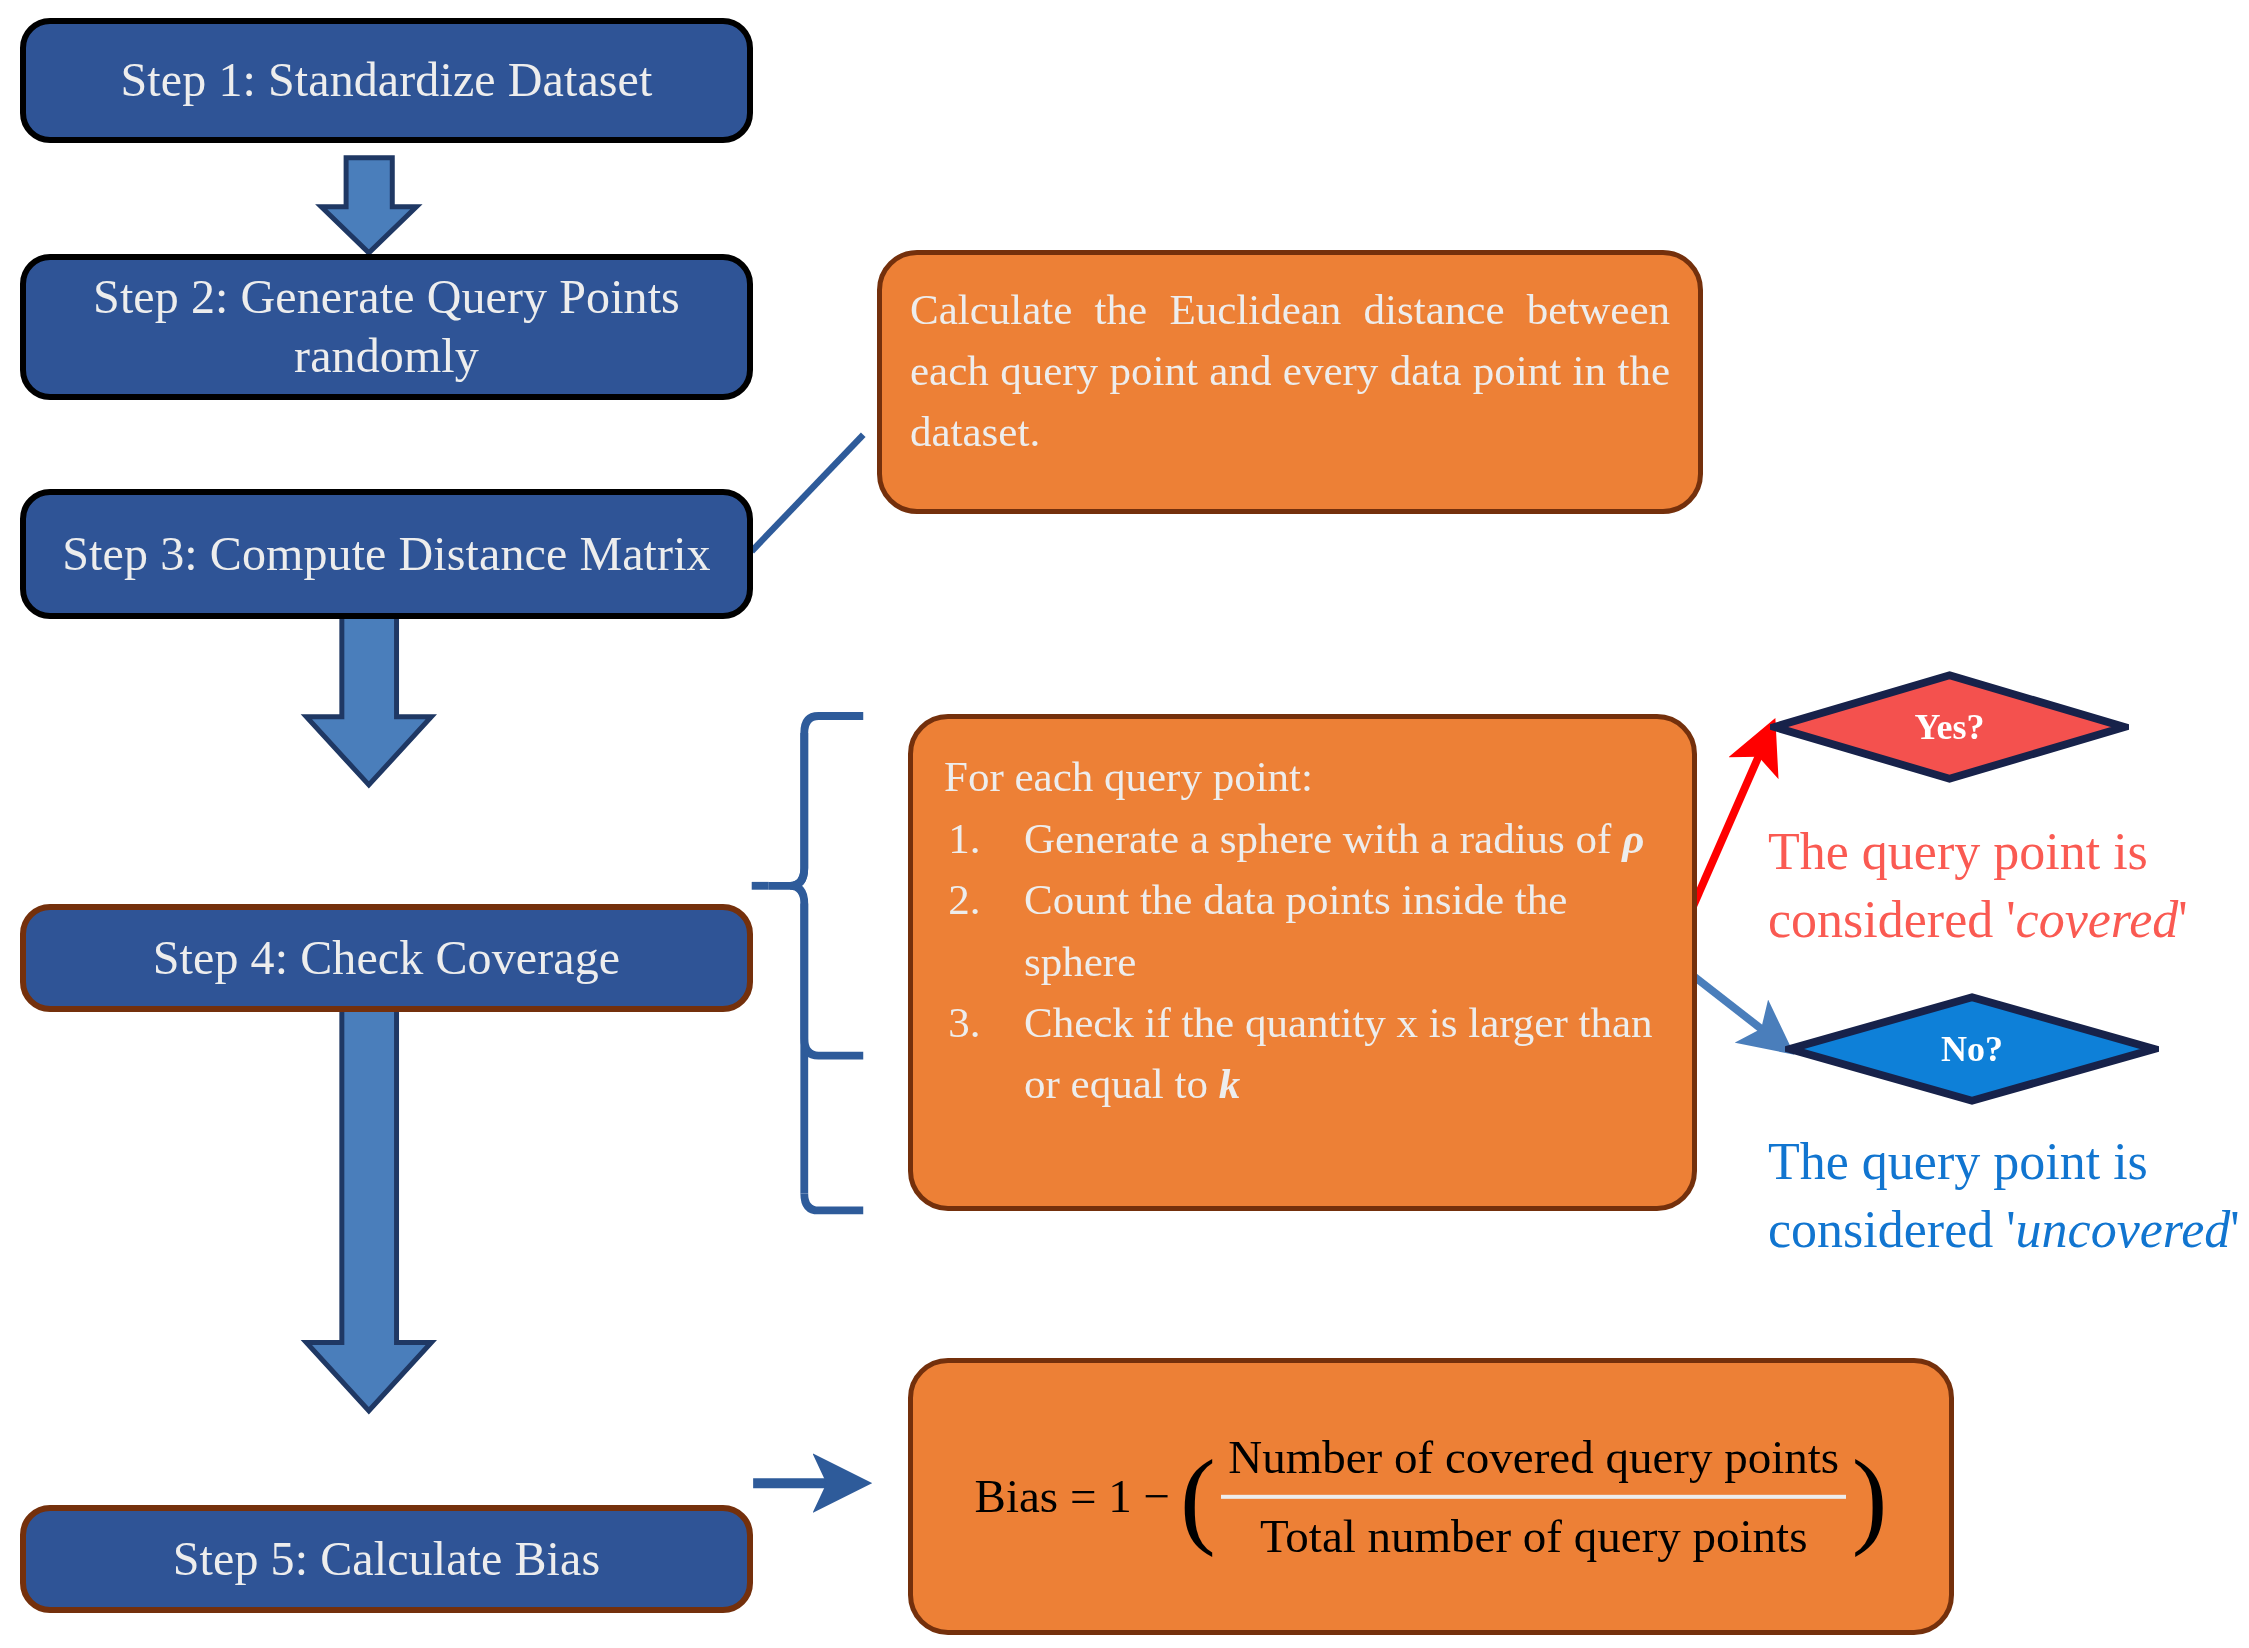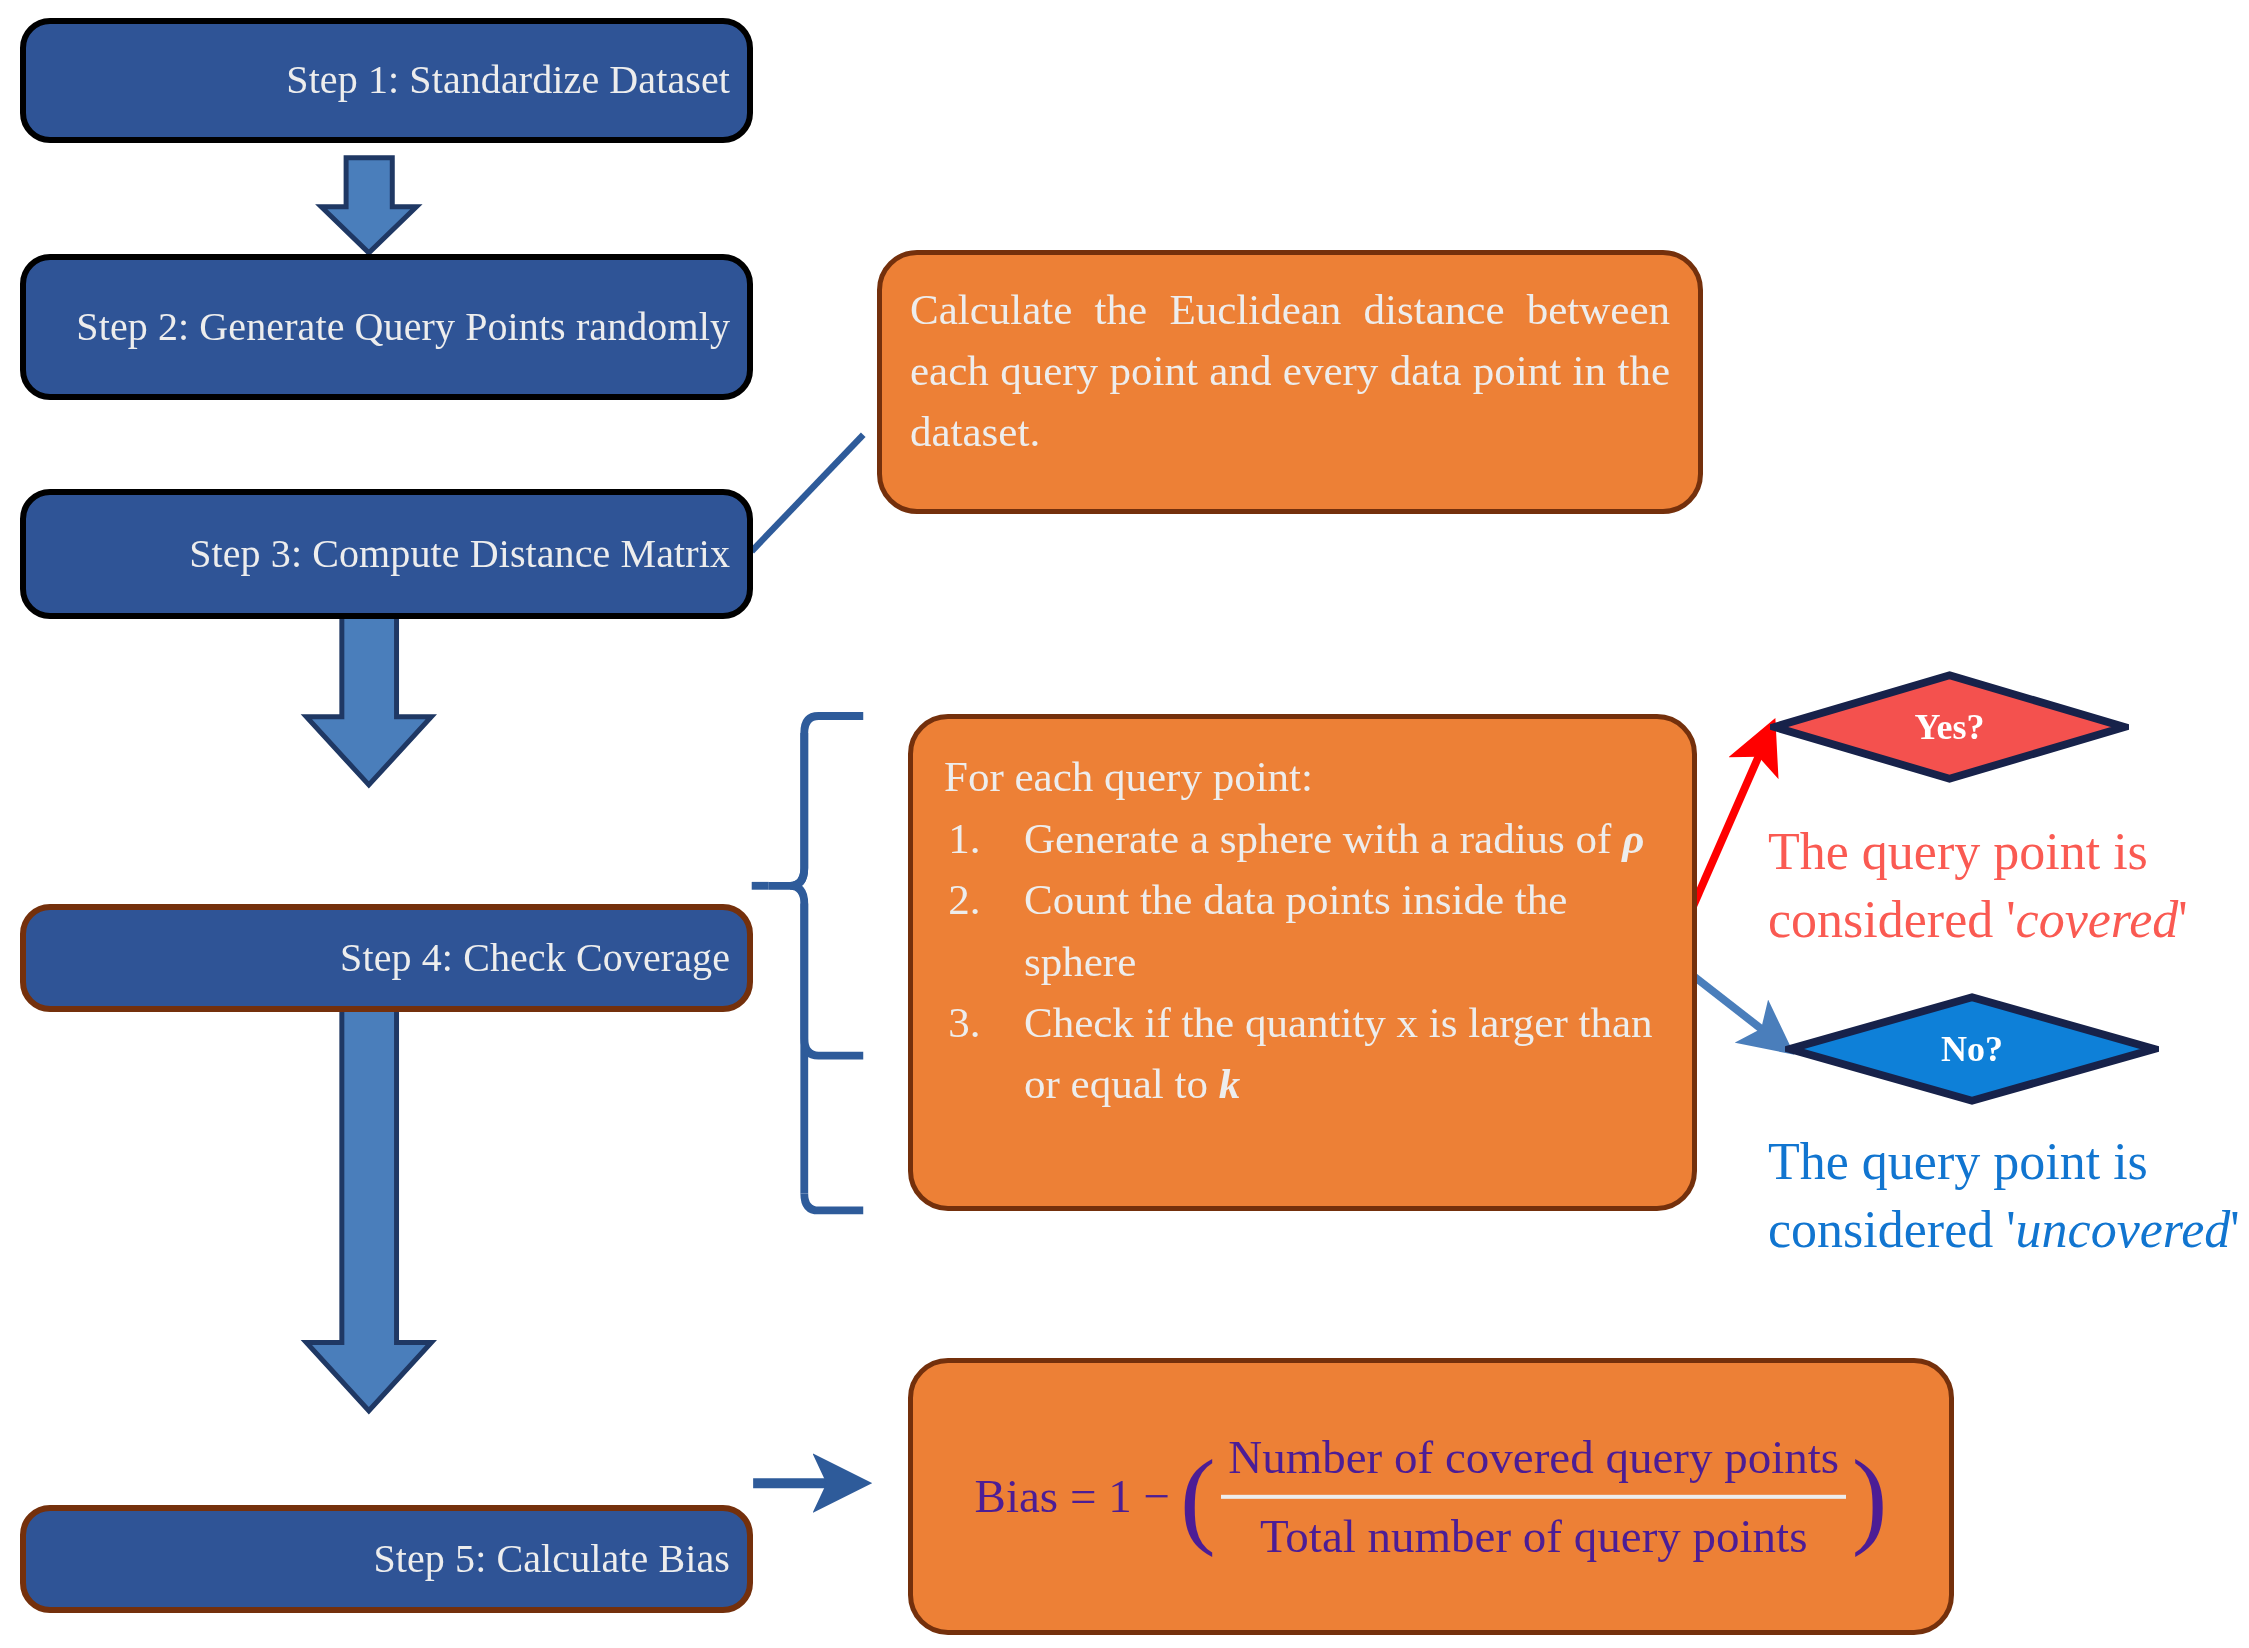--- a/index.html
+++ b/index.html
@@ -21,23 +21,23 @@
   
   .step-box {
     position: absolute;
     box-sizing: border-box;
     background: #2F5496;
     border: 6.4px solid #000000;
     border-radius: 30px;
     color: #EDEDED;
     display: flex;
     align-items: center;
-    justify-content: flex-end;
+    justify-content: center;
     text-align: center;
-    font-size: 40px;
+    font-size: 48px;
     line-height: 1.22;
     padding: 0 17px;
     letter-spacing: 0.1px;
   }
   .step-box.brownborder {
     border-color: #74300C;
   }
 
   
   .orange-box {
@@ -79,21 +79,21 @@
 
   
   .formula {
     position: absolute;
     left: 0; right: 0; top: 50%;
     transform: translateY(-50%);
     display: flex;
     align-items: center;
     justify-content: center;
     font-size: 47px;
-    color: #4c1d95;
+    color: #000000;
     white-space: nowrap;
   }
   .formula .lhs { padding-right: 10px; }
   .formula .paren {
     font-size: 107px;
     line-height: 0.6;
     font-weight: 300;
     position: relative;
     top: 1.4px;
   }

